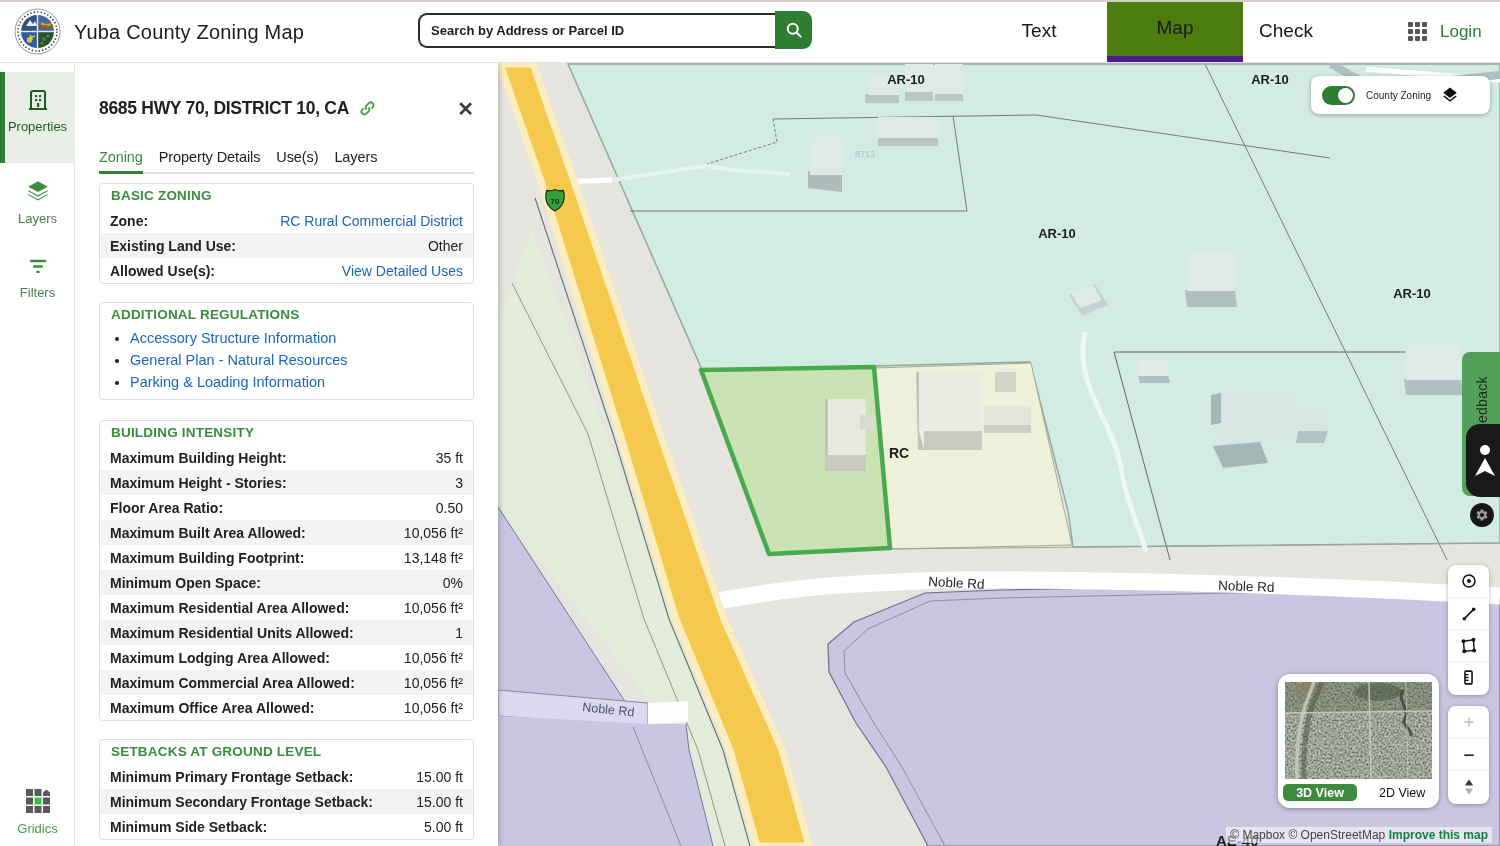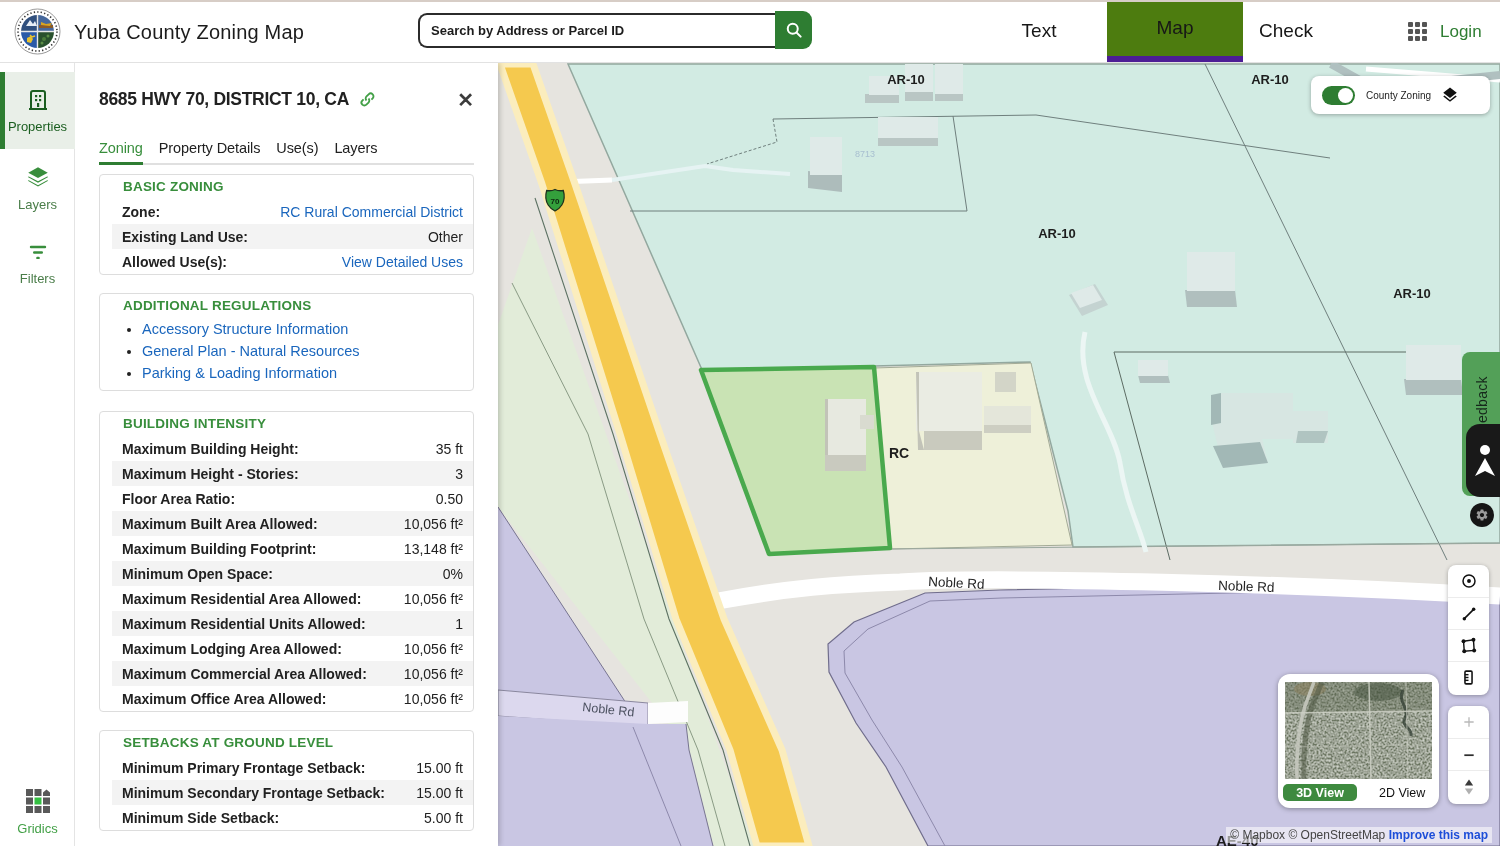--- a/index.html
+++ b/index.html
@@ -13,39 +13,39 @@
 #searchwrap{position:absolute;left:418px;top:11px;display:flex;align-items:center}
 #searchbox{width:357px;height:35px;border:2px solid #2b2b2b;border-right:none;border-radius:9px 0 0 9px;background:#fff;display:flex;align-items:center;padding-left:11px;font-size:13px;font-weight:bold;color:#1c1c1c}
 #searchbtn{width:37px;height:38px;background:#2e7d32;border-radius:0 9px 9px 0;display:flex;align-items:center;justify-content:center}
 .navtab{position:absolute;top:0;height:62px;width:136px;display:flex;align-items:center;justify-content:center;font-size:19px;font-weight:normal;color:#171717}
 #tab-map{background:#4d7c0f;border-bottom:6px solid #4c1d95}
 #gridicon{position:absolute;left:1408px;top:22px}
 #login{position:absolute;left:1440px;top:22px;font-size:17px;color:#2e7d32}
 
 #side{position:absolute;left:0;top:63px;width:75px;height:783px;background:#fff;border-right:1px solid #e4e4e4;z-index:25}
 .sitem{position:relative;width:75px;text-align:center}
-#si-props{background:#e9efe8;padding:16px 0 15px 0;margin-top:9px}
+#si-props{background:#e9efe8;padding:16px 0 29px 0;margin-top:9px}
 #si-props .bar{position:absolute;left:0;top:0;width:5px;height:100%;background:#2e7d32}
 .sitem .lbl{font-size:13px;margin-top:3px}
 #si-props .lbl{color:#1b5e20}
 #si-layers{margin-top:15px}
 #si-layers .lbl,#si-filters .lbl{color:#4a7d49}
 #si-filters{margin-top:32px}
 #si-gridics{position:absolute;left:0;top:725px;width:75px;text-align:center}
 #si-gridics .lbl{color:#43a047;font-size:13px;margin-top:3px}
 
 #panel{position:absolute;left:75px;top:63px;width:423px;height:783px;background:#fff;z-index:20;box-shadow:2px 0 5px rgba(0,0,0,.18);padding:0 24px;overflow:hidden}
-#ptitle{margin-top:26px;display:flex;align-items:center}
+#ptitle{margin-top:35px;display:flex;align-items:center}
 #ptitle .t{font-size:17.5px;font-weight:bold;color:#212121;letter-spacing:-0.3px}
 #ptitle .chain{margin-left:10px}
 #ptitle .x{margin-left:auto;font-size:20px;color:#3c3c3c;font-weight:bold;line-height:1}
 #ptabs{margin-top:30px;display:flex;border-bottom:2px solid #e0e0e0}
 #ptabs .pt{font-size:14.5px;font-weight:500;color:#212121;margin-right:16px;padding-bottom:6px;letter-spacing:-0.1px}
 #ptabs .pt.act{color:#388e3c;border-bottom:3px solid #2e7d32;margin-bottom:-2px}
-.box{border:1px solid #ddd;border-radius:4px;padding:2px 0 0 12px;margin-top:18px}
+.box{border:1px solid #ddd;border-radius:4px;padding:2px 0 0 0;margin-top:18px}
 
 .box h3{font-size:13.5px;font-weight:bold;color:#388e3c;letter-spacing:.2px;padding:0 11px;height:19px;line-height:19px;margin-bottom:3px}
 .rows{margin-top:0}
 .row{display:flex;justify-content:space-between;align-items:center;height:25px;padding:0 10px;font-size:14px;color:#212121}
 .row:nth-child(even){background:#f3f3f3}
 .row .l{font-weight:bold}
 a.lk{color:#1a66bd;text-decoration:none}
 .box ul{margin:2px 0 6px 0;padding-left:30px}
 .box ul li{font-size:14.5px;line-height:22px;color:#212121}
 .box ul li a{color:#1a66bd;text-decoration:none}
@@ -66,21 +66,21 @@
 #tools .ti+.ti{border-top:1px solid #ececec}
 #zoomctl{left:950px;top:643px;width:41px;height:98px;z-index:5}
 #zoomctl .ti{height:32px;display:flex;align-items:center;justify-content:center}
 #zoomctl .ti+.ti{border-top:1px solid #ececec}
 #minimap{left:780px;top:611px;width:161px;height:134px;border-radius:12px;z-index:5;box-shadow:0 1px 5px rgba(0,0,0,.35)}
 #minimap .aerial{position:absolute;left:7px;top:8px;width:147px;height:97px;overflow:hidden}
 #mmbtns{position:absolute;left:5px;top:110px;width:151px;display:flex;align-items:center}
 #btn3d{width:74px;height:17px;background:#3e8a3f;border-radius:5px;color:#fff;font-size:12.5px;font-weight:bold;display:flex;align-items:center;justify-content:center}
 #btn2d{margin-left:22px;font-size:12.5px;color:#111}
 #attrib{position:absolute;right:8px;bottom:3px;background:rgba(255,255,255,.55);font-size:12px;color:#444;padding:1px 4px;z-index:4;white-space:nowrap}
-#attrib b{color:#1d4ed8}
+#attrib b{color:#15803d}
 </style>
 </head>
 <body>
 <div id="app">
 
 <div id="map">
 <svg width="1002" height="783" viewBox="0 0 1002 783">
 
   <polygon points="70,1 1002,1 1002,480 575,484 570,448 532,299 376,303 205,309" fill="#d2ebe3" stroke="#93a89f" stroke-width="1.5"></polygon>
 

